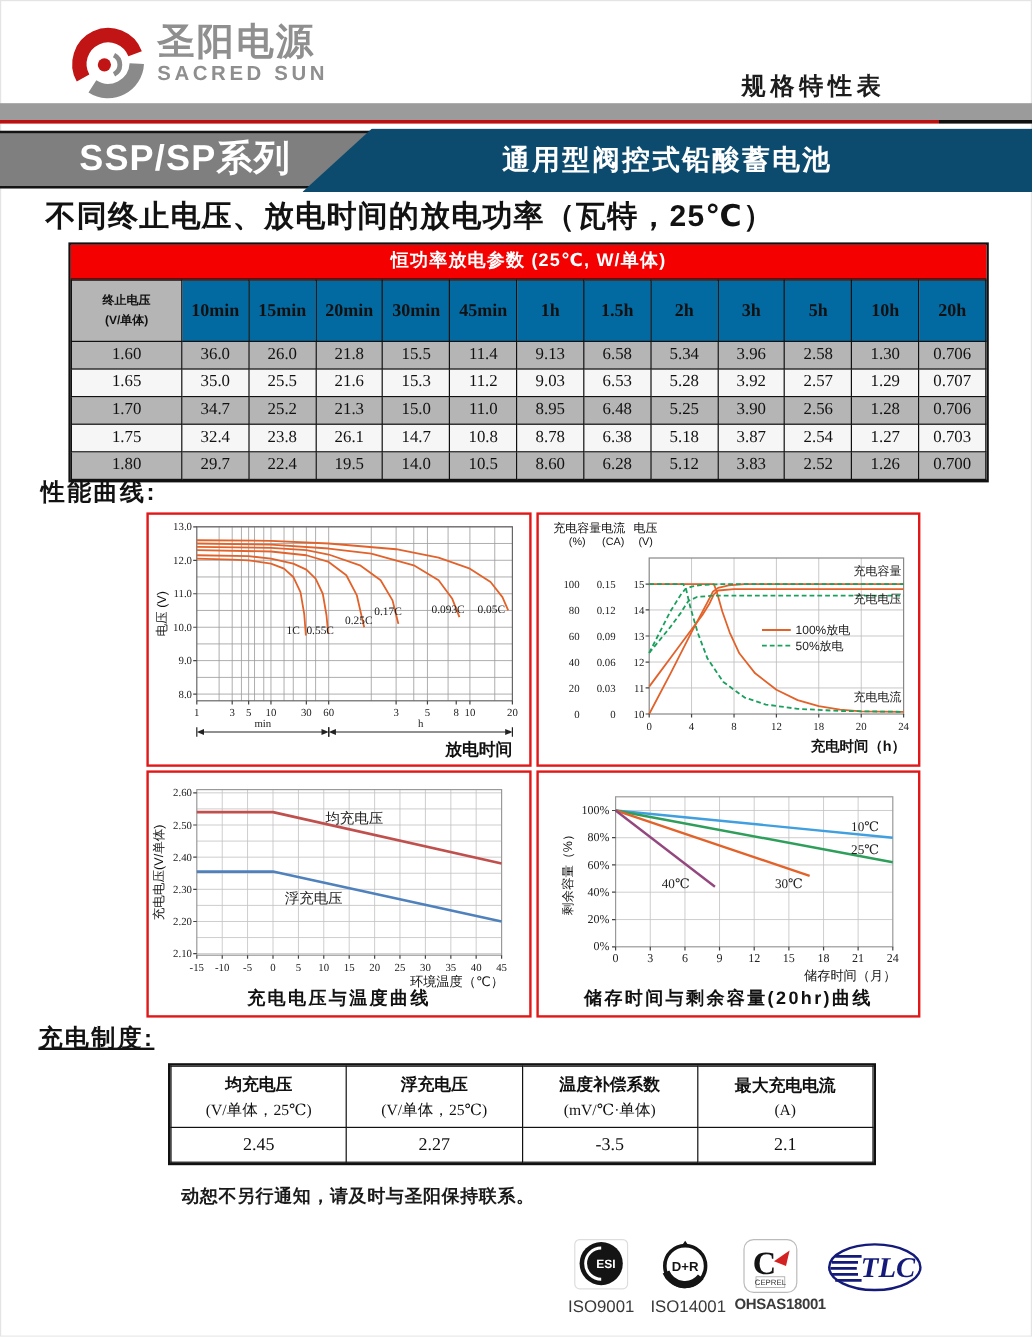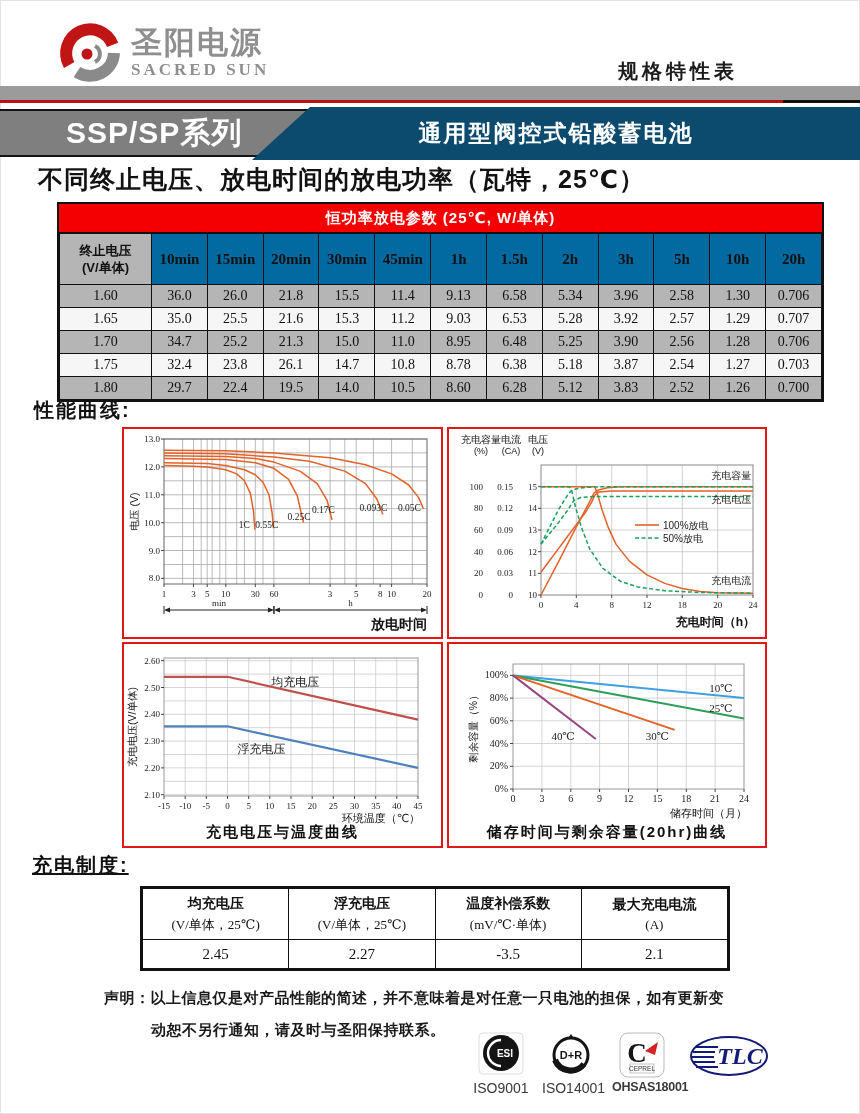--- a/index.html
+++ b/index.html
@@ -1,21 +1,21 @@
 <!DOCTYPE html>
 <html><head>
 <meta charset="utf-8">
 <style>
   html,body{margin:0;padding:0;}
   body{width:860px;height:1114px;position:relative;background:#fff;
        font-family:"Liberation Sans","DejaVu Sans",sans-serif;overflow:hidden;}
   .page-frame{position:absolute;inset:0;border:1px solid #e4e4e4;pointer-events:none;}
 
   
-  .brand{position:absolute;left:57px;top:18px;display:flex;align-items:center;font-family:Liberation Serif, serif;}
+  .brand{position:absolute;left:57px;top:18px;display:flex;align-items:flex-start;}
   .brand-text{margin-left:8px;}
   .brand-cn{font-size:31px;font-weight:bold;color:#8f8f8f;letter-spacing:2px;line-height:34px;}
   .brand-en{font-size:17px;font-weight:bold;color:#8f8f8f;letter-spacing:3px;line-height:20px;}
   .doc-type{position:absolute;left:618px;top:58px;font-size:20px;font-weight:600;color:#1c1c1c;letter-spacing:4px;}
   .gray-bar{position:absolute;left:0;top:86px;width:860px;height:14px;background:#9b9b9b;}
   .red-line{position:absolute;left:0;top:100px;width:860px;height:3px;
             background:linear-gradient(90deg,#bb1111 0%,#bb1111 91%,#111 91%,#111 100%);}
   .series-band{position:absolute;left:0;top:109px;width:860px;height:44px;background:#7f7f7f;
                border-top:2px solid #141414;border-bottom:2px solid #141414;}
   .series-name{position:absolute;left:66px;top:0;height:32px;line-height:44px;color:#fff;
@@ -32,21 +32,21 @@
 
   
   .power-table-wrap{position:absolute;left:57px;top:202px;width:763px;border:2px solid #111;background:#fff;}
   .pt-caption{background:#f40000;color:#fff;font-weight:bold;font-size:15px;height:28px;line-height:28px;
               text-align:center;border-bottom:1px solid #111;letter-spacing:1px;}
   table{border-collapse:collapse;width:100%;table-layout:fixed;}
   .power-table-wrap td,.power-table-wrap th{border:1px solid #111;text-align:center;padding:0;
       font-family:"Liberation Serif","DejaVu Serif",serif;font-size:14px;color:#111;}
   .power-table-wrap th{height:50px;background:#0369a1;font-weight:bold;font-size:15px;}
   .power-table-wrap th.vh{background:#b5b5b5;font-family:"Liberation Sans","DejaVu Sans",sans-serif;
-      font-weight:bold;font-size:13px;line-height:17px;}
+      font-weight:bold;font-size:10px;line-height:17px;}
   .power-table-wrap td{height:22px;}
   tr.rg td{background:#b5b5b5;}
   tr.rw td{background:#f6f6f6;}
 
   
   .chartbox{position:absolute;border:2px solid #e21818;background:#fff;}
   .chart-mount{position:absolute;left:0;top:0;}
   .chart-caption{position:absolute;left:0;bottom:4px;width:100%;text-align:center;
                  font-size:15px;font-weight:bold;color:#111;letter-spacing:2px;}
   #boxA{left:122px;top:427px;width:317px;height:208px;}
@@ -563,21 +563,20 @@
           <td>2.45</td>
           <td>2.27</td>
           <td>-3.5</td>
           <td>2.1</td>
         </tr>
       </tbody>
   </table>
 </div>
 
 <div class="disclaimer">
-  <div class="dl1"><span>声明：</span><span>以上信息仅是对产品性能的简述，并不意味着是对任意一只电池的担保，如有更新变</span></div>
   <div class="dl2">动恕不另行通知，请及时与圣阳保持联系。</div>
 </div>
 
 <div class="certs">
   <div class="cert" id="cert1">
     <svg width="46" height="46" viewBox="0 0 46 46">
       <rect x="1" y="1" width="44" height="41" rx="4" fill="#fff" stroke="#ddd"></rect>
       <circle cx="23" cy="21" r="18" fill="#141414"></circle>
       <path d="M23 8 A13 13 0 1 0 23 34" fill="none" stroke="#fff" stroke-width="2.4"></path>
       <text x="27" y="25" font-size="10" font-weight="bold" fill="#fff" text-anchor="middle" font-family="Liberation Sans,sans-serif">ESI</text>

